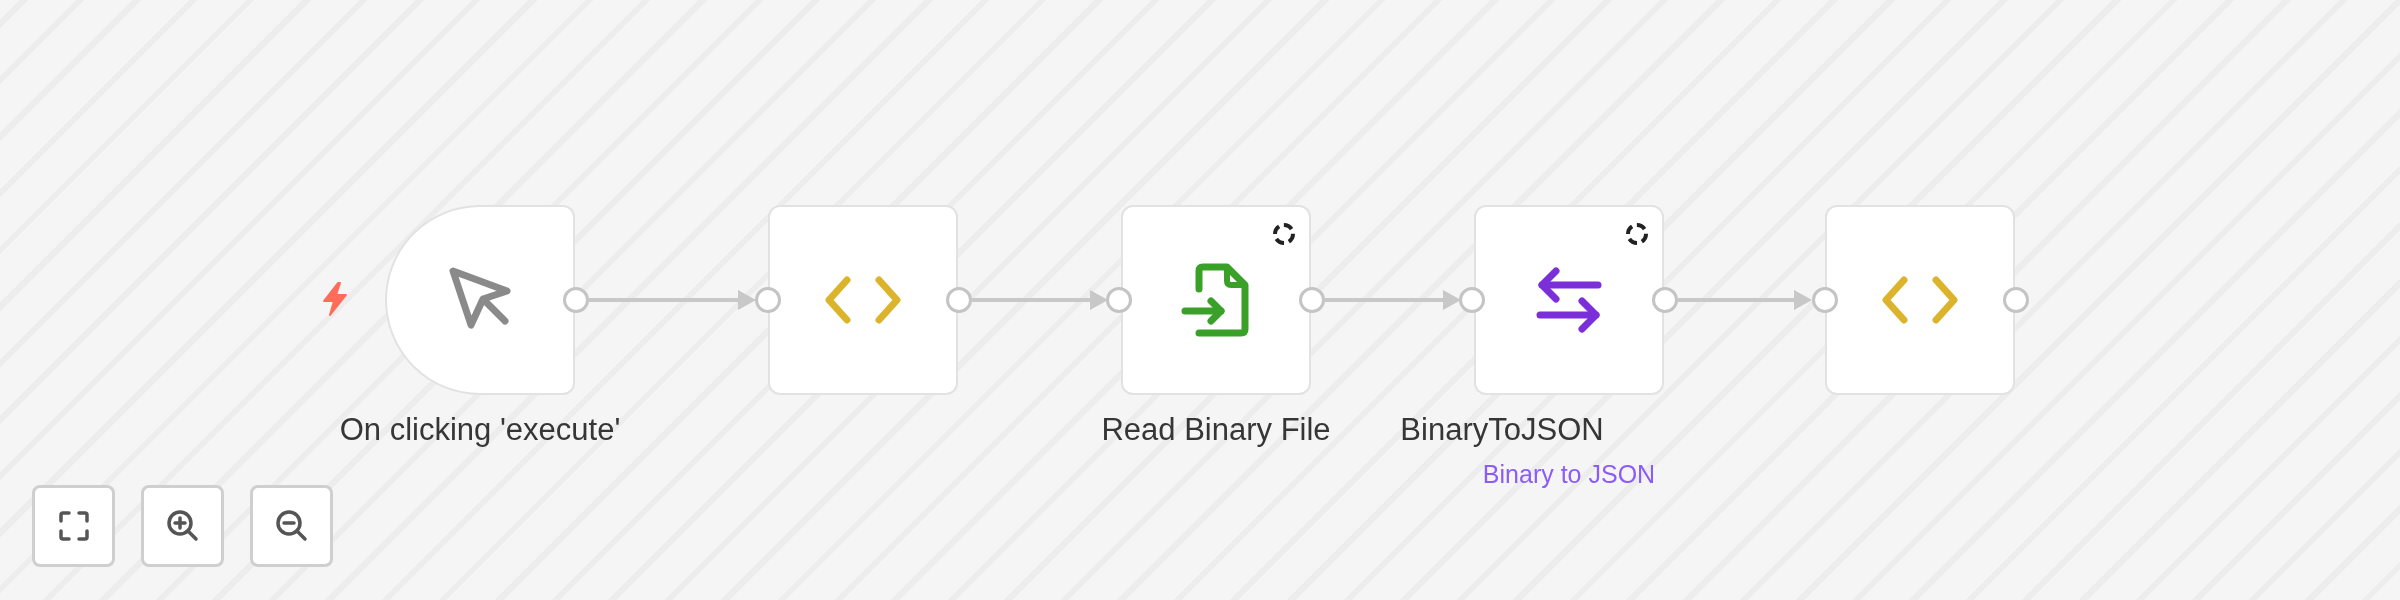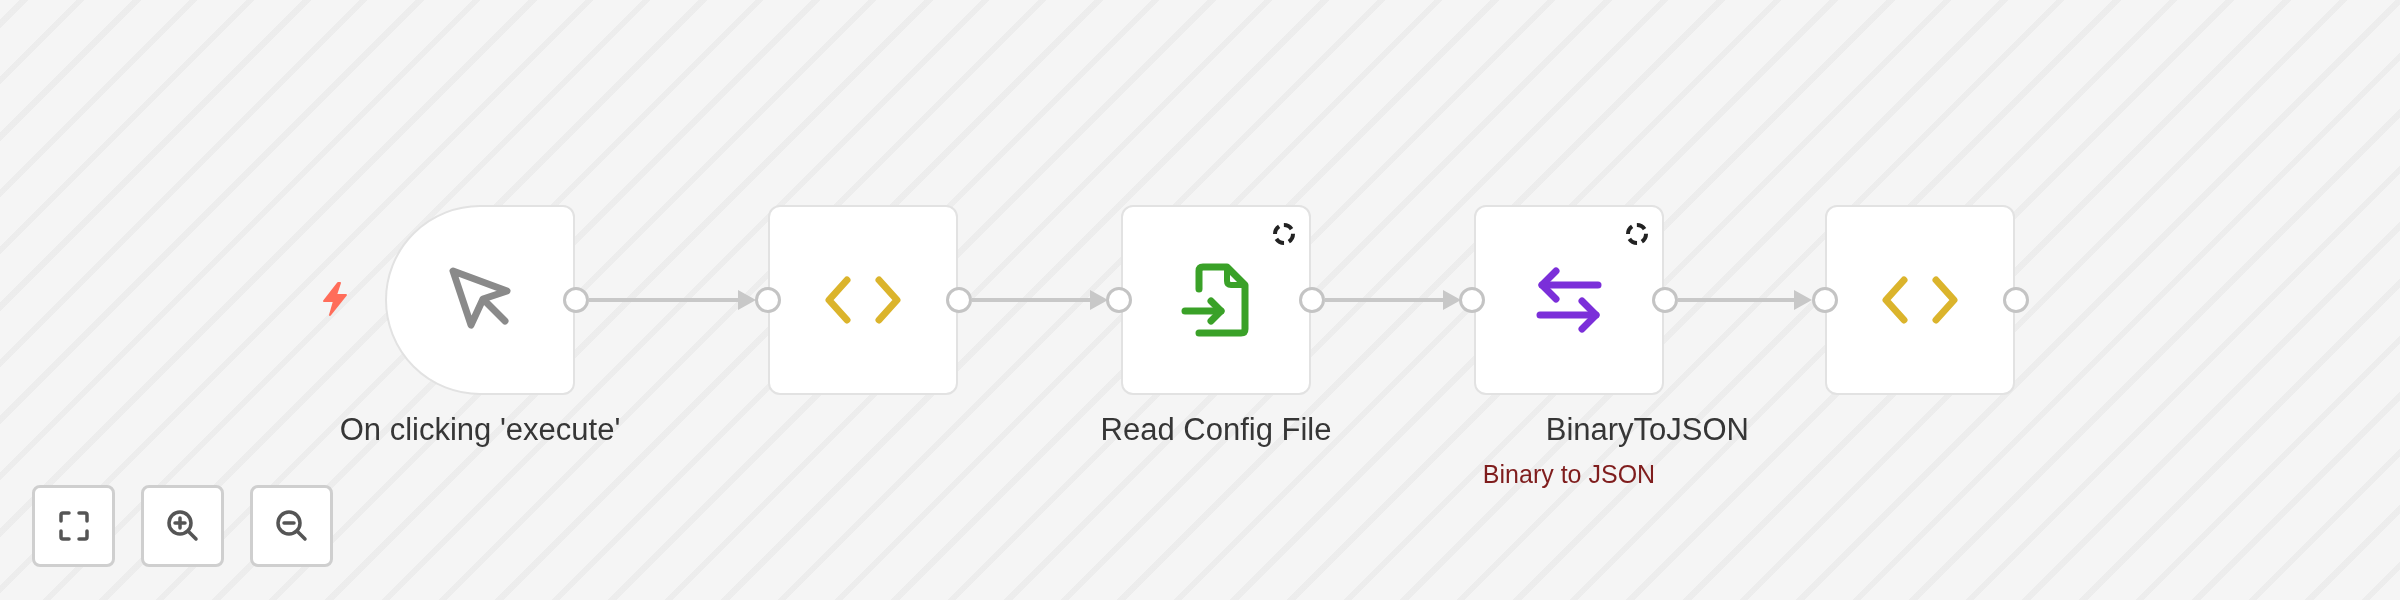--- a/index.html
+++ b/index.html
@@ -26,21 +26,21 @@
       position: absolute; width: 26px; height: 26px; border-radius: 50%;
       background: #ffffff; border: 3px solid #c4c4c4; box-sizing: border-box;
       top: 287px; cursor: crosshair;
     }
     .label {
       position: absolute; top: 412px; width: 360px; margin-left: -180px;
       text-align: center; font-size: 31px; color: #363636; white-space: nowrap;
     }
     .sublabel {
       position: absolute; top: 460px; width: 360px; margin-left: -180px;
-      text-align: center; font-size: 25px; color: #7f1d1d; white-space: nowrap;
+      text-align: center; font-size: 25px; color: #8b5cf6; white-space: nowrap;
     }
     .trigger-bolt { position: absolute; left: 318px; top: 281px; width: 34px; height: 36px; }
     .controls { position: absolute; left: 32px; top: 485px; display: flex; gap: 26px; }
     .ctrl-btn {
       width: 83px; height: 82px; background: #ffffff; border: 3px solid #cfcfcf;
       border-radius: 8px; box-sizing: border-box; display: flex; align-items: center;
       justify-content: center; cursor: pointer;
     }
   </style>
 </head>
@@ -97,36 +97,36 @@
     </svg>
     <svg class="icon" width="70" height="74" viewBox="0 0 70 74">
       <path d="M18 26 L18 8 Q18 4 22 4 L46 4 L64 22 L64 66 Q64 70 60 70 L18 70" fill="none" stroke="#3aa128" stroke-width="7" stroke-linecap="round" stroke-linejoin="round"></path>
       <path d="M46 4 L46 18 Q46 22 50 22 L64 22" fill="none" stroke="#3aa128" stroke-width="6" stroke-linejoin="round"></path>
       <line x1="4" y1="48" x2="40" y2="48" stroke="#3aa128" stroke-width="7" stroke-linecap="round"></line>
       <polyline points="30,38 40,48 30,58" fill="none" stroke="#3aa128" stroke-width="7" stroke-linecap="round" stroke-linejoin="round"></polyline>
     </svg>
   </div>
   <div class="handle" style="left:1106px;"></div>
   <div class="handle" style="left:1299px;"></div>
-  <div class="label" style="left:1216px;">Read Config File</div>
+  <div class="label" style="left:1216px;">Read Binary File</div>
 
   <div class="node" style="left:1474px;">
     <svg class="status-icon" viewBox="0 0 26 26">
       <circle cx="13" cy="13" r="9" fill="none" stroke="#222" stroke-width="4" stroke-dasharray="9 5"></circle>
     </svg>
     <svg class="icon" width="66" height="66" viewBox="0 0 66 66">
       <line x1="6" y1="18" x2="62" y2="18" stroke="#7b2fd9" stroke-width="7" stroke-linecap="round"></line>
       <polyline points="20,4 6,18 20,32" fill="none" stroke="#7b2fd9" stroke-width="7" stroke-linecap="round" stroke-linejoin="round"></polyline>
       <line x1="4" y1="48" x2="60" y2="48" stroke="#7b2fd9" stroke-width="7" stroke-linecap="round"></line>
       <polyline points="46,34 60,48 46,62" fill="none" stroke="#7b2fd9" stroke-width="7" stroke-linecap="round" stroke-linejoin="round"></polyline>
     </svg>
   </div>
   <div class="handle" style="left:1459px;"></div>
   <div class="handle" style="left:1652px;"></div>
-  <div class="label" style="left:1569px;text-align:right;">BinaryToJSON</div>
+  <div class="label" style="left:1502px;">BinaryToJSON</div>
   <div class="sublabel" style="left:1569px;">Binary to JSON</div>
 
   <div class="node" style="left:1825px;">
     <svg class="icon" width="76" height="48" viewBox="0 0 76 48">
       <polyline points="22,4 4,24 22,44" fill="none" stroke="#dbb42c" stroke-width="7" stroke-linecap="round" stroke-linejoin="round"></polyline>
       <polyline points="54,4 72,24 54,44" fill="none" stroke="#dbb42c" stroke-width="7" stroke-linecap="round" stroke-linejoin="round"></polyline>
     </svg>
   </div>
   <div class="handle" style="left:1812px;"></div>
   <div class="handle" style="left:2003px;"></div>

